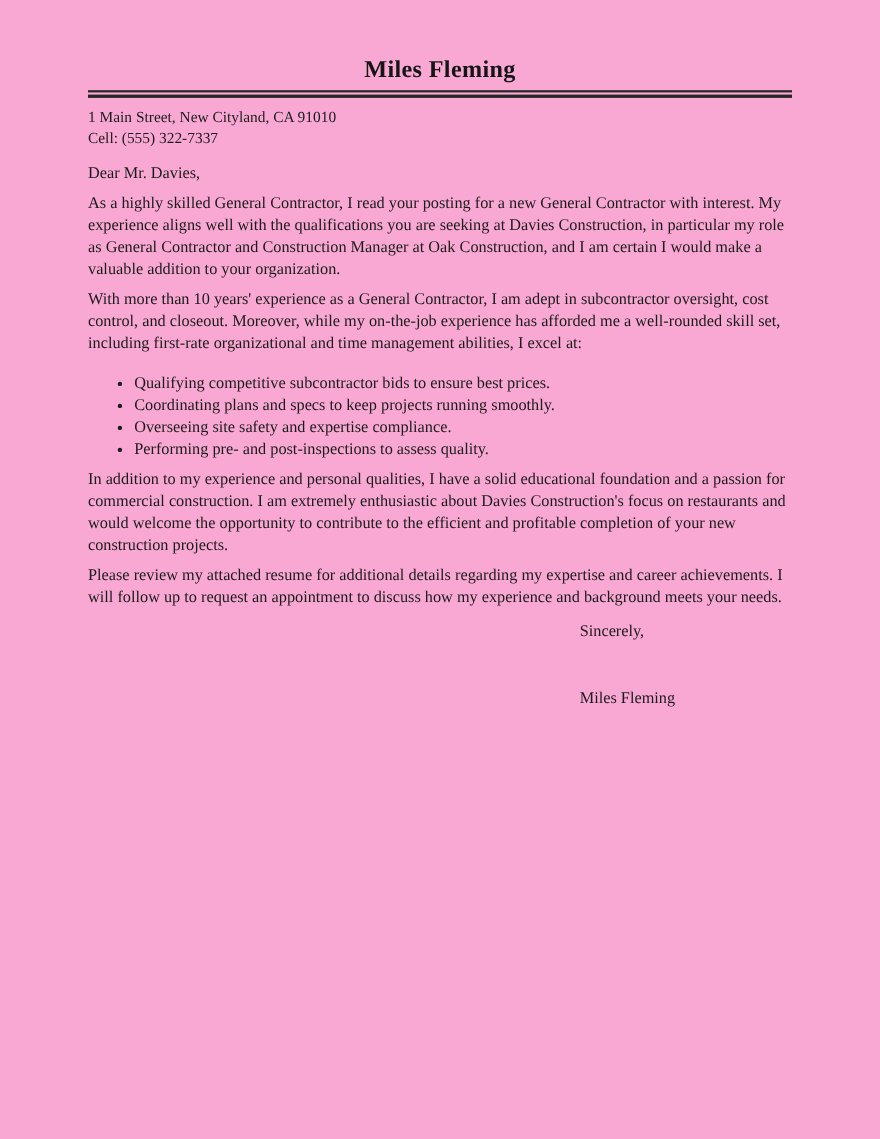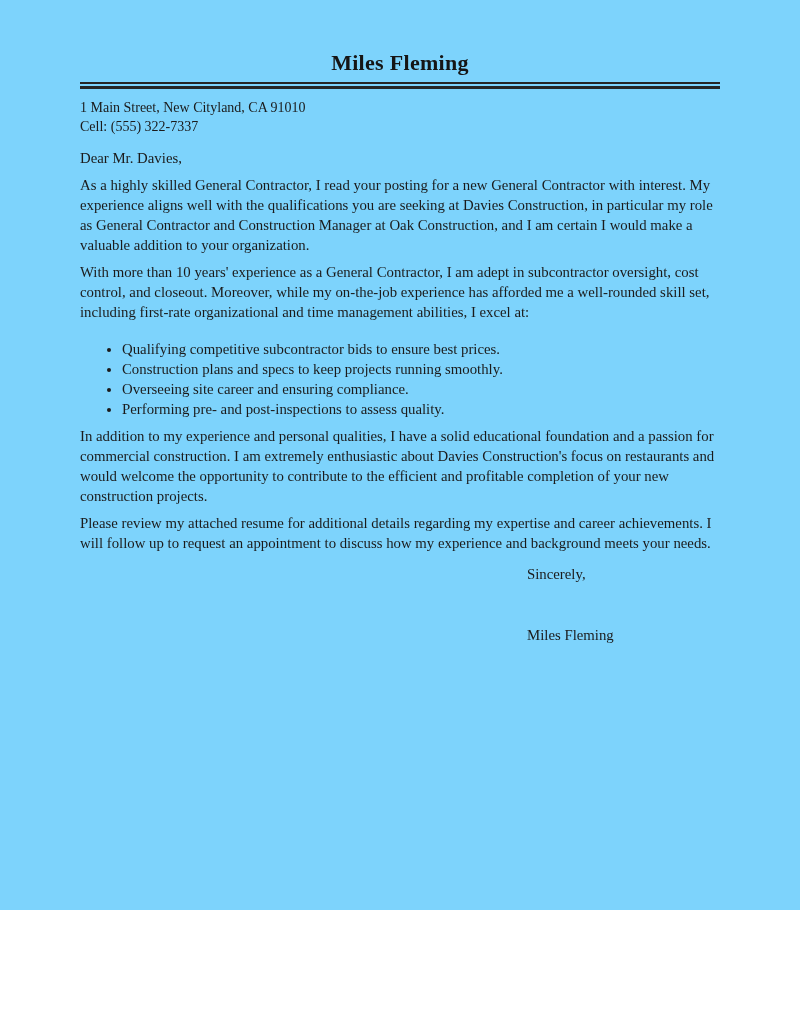--- a/index.html
+++ b/index.html
@@ -3,24 +3,24 @@
 <meta charset="utf-8">
 <style>
   html, body {
     margin: 0;
     padding: 0;
     background: #ffffff;
   }
   .page {
     position: relative;
     width: 800px;
-    height: 910px;
+    height: 1035px;
     box-sizing: border-box;
     padding: 50px 80px 0 80px;
-    background: #7dd3fc;
+    background: #f9a8d4;
     font-family: "Liberation Serif", "DejaVu Serif", serif;
     color: #1b1b1b;
     font-size: 14.8px;
     line-height: 20px;
   }
   .candidate-name {
     margin: 0 0 6px 0;
     text-align: center;
     font-size: 22px;
     line-height: 26px;
@@ -88,22 +88,22 @@
   <main class="letter-body">
 
     <p class="salutation">Dear Mr. Davies,</p>
 
     <p>As a highly skilled General Contractor, I read your posting for a new General Contractor with interest. My experience aligns well with the qualifications you are seeking at Davies Construction, in particular my role as General Contractor and Construction Manager at Oak Construction, and I am certain I would make a valuable addition to your organization.</p>
 
     <p>With more than 10 years' experience as a General Contractor, I am adept in subcontractor oversight, cost control, and closeout. Moreover, while my on-the-job experience has afforded me a well-rounded skill set, including first-rate organizational and time management abilities, I excel at:</p>
 
     <ul class="skills-list">
       <li>Qualifying competitive subcontractor bids to ensure best prices.</li>
-      <li>Construction plans and specs to keep projects running smoothly.</li>
-      <li>Overseeing site career and ensuring compliance.</li>
+      <li>Coordinating plans and specs to keep projects running smoothly.</li>
+      <li>Overseeing site safety and expertise compliance.</li>
       <li>Performing pre- and post-inspections to assess quality.</li>
     </ul>
 
     <p>In addition to my experience and personal qualities, I have a solid educational foundation and a passion for commercial construction. I am extremely enthusiastic about Davies Construction's focus on restaurants and would welcome the opportunity to contribute to the efficient and profitable completion of your new construction projects.</p>
 
     <p>Please review my attached resume for additional details regarding my expertise and career achievements. I will follow up to request an appointment to discuss how my experience and background meets your needs.</p>
 
 
     <div class="closing-block">
       <p class="signoff">Sincerely,</p>

